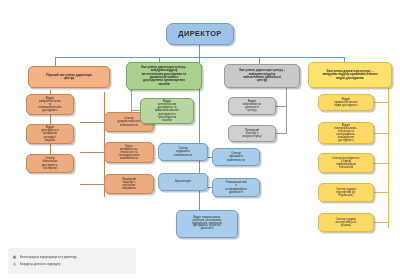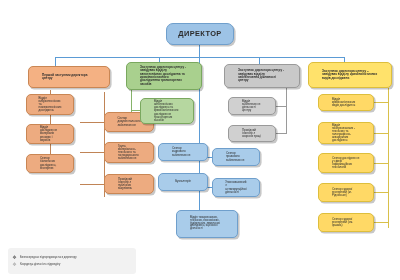--- a/index.html
+++ b/index.html
@@ -17,21 +17,21 @@
   .ln.org{background:#c08456;}
   .ln.grn{background:#86b36a;}
   .ln.gry{background:#9a9a9a;}
   .ln.yel{background:#d9c04a;}
 
   
   .node{
     position:absolute;box-sizing:border-box;
     border-radius:5px;
     display:flex;align-items:center;justify-content:center;
-    text-align:left;
+    text-align:center;
     color:#2b2b2b;
     line-height:1.08;
     padding:1px 13px;
     overflow:hidden;
     box-shadow:1.6px 1.6px 0 rgba(0,0,0,0.22);
   }
   .node span{display:block;transform-origin:center;}
 
   
   .blue  {background:#9dc3e6;border:1px solid #6f9fcc;}

